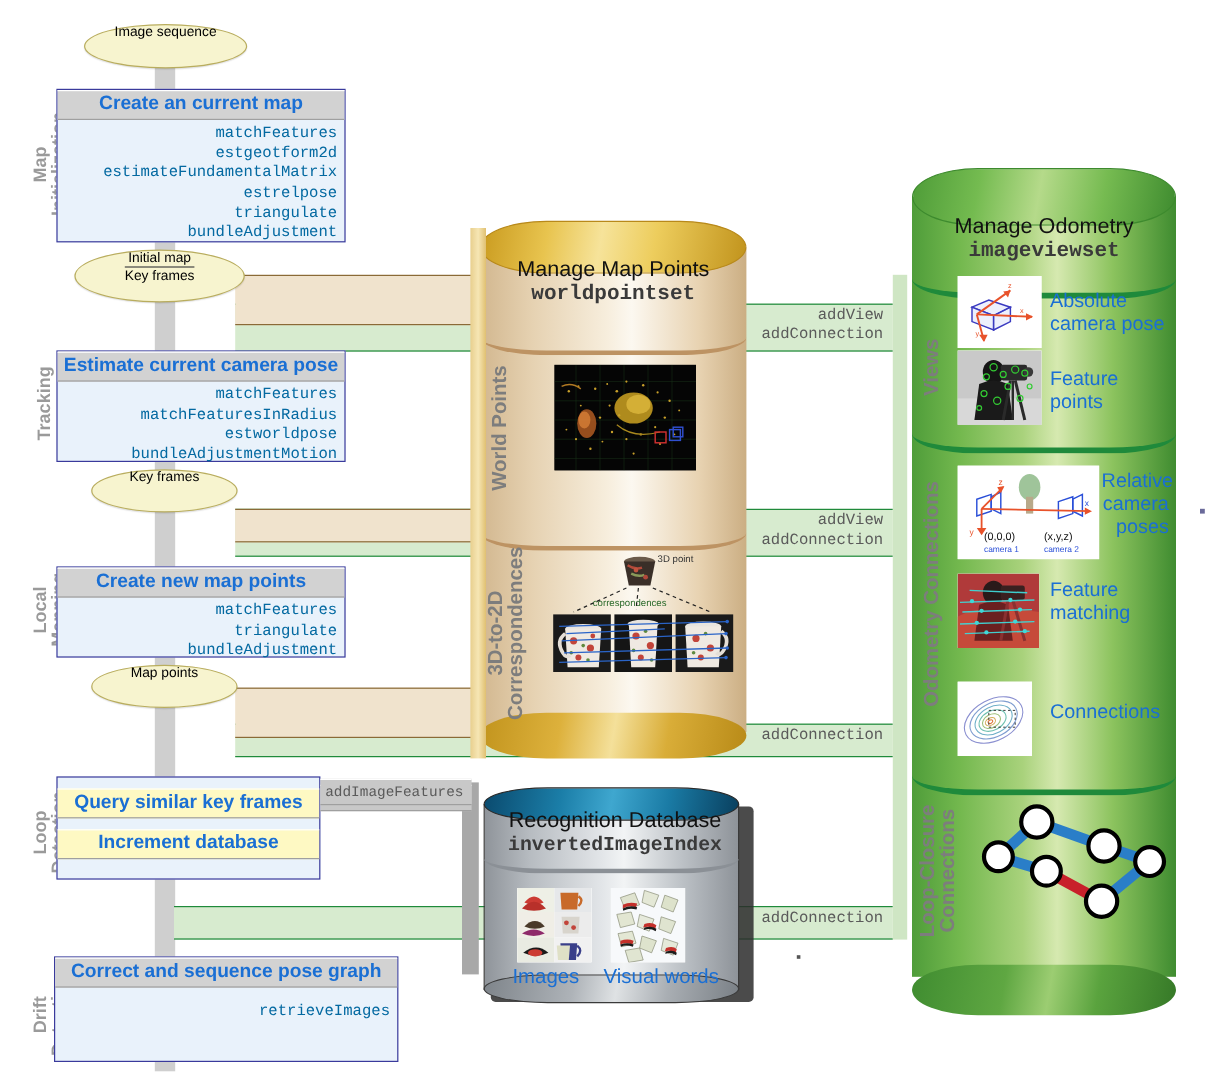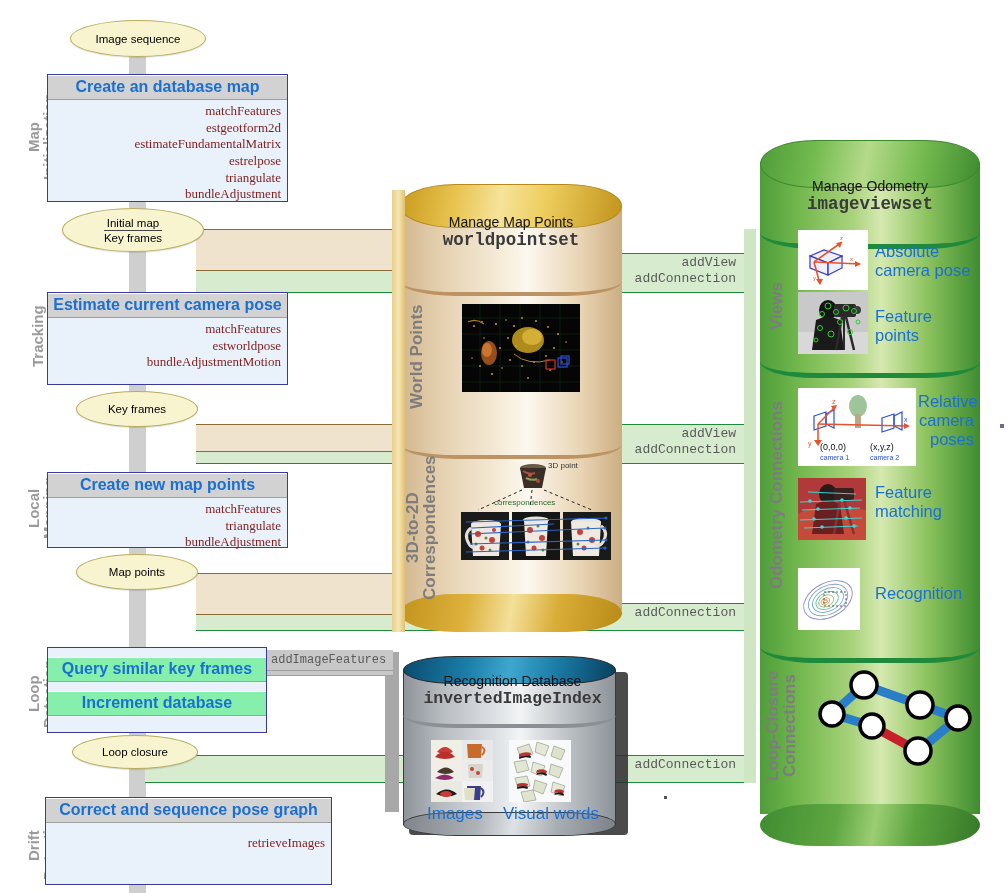--- a/index.html
+++ b/index.html
@@ -12,33 +12,33 @@
 
   
   .spine{position:absolute;left:129px;top:48px;width:17px;height:845px;background:#cfcfcf;z-index:1;}
 
   .stagelabel{position:absolute;writing-mode:vertical-rl;transform:rotate(180deg);
      font-weight:bold;font-size:15px;color:#9a9a9a;letter-spacing:0px;
      text-align:center;line-height:1.0;white-space:pre;z-index:6;}
 
   .ellipse{position:absolute;z-index:8;background:#f7f4cf;border:1px solid #b9ad5e;
      border-radius:50%;display:flex;flex-direction:column;align-items:center;
-     justify-content:center;color:#000;font-size:11.5px;box-shadow:0 1px 1px rgba(0,0,0,.12);}
+     color:#000;font-size:11.5px;box-shadow:0 1px 1px rgba(0,0,0,.12);}
   .ellipse .l2{border-top:1px solid #444;padding-top:1px;margin-top:1px;}
 
   .procbox{position:absolute;z-index:7;background:#e9f2fb;border:1px solid #3a3a9c;
      box-sizing:border-box;}
   .procbox .hdr{background:#d2d2d2;border-top:1px solid #fff;border-bottom:1px solid #9f9f9f;
      color:#1a6fd4;font-weight:bold;font-size:16px;text-align:center;padding:2px 0 3px 0;}
-  .procbox .fns{font-family:Liberation Serif, serif;font-size:13px;color:#7f1d1d;
+  .procbox .fns{font-family:Liberation Mono, monospace;font-size:13px;color:#0369a1;
      text-align:right;padding:3px 6px 5px 4px;line-height:1.28;}
 
   
   .loopbox{position:absolute;z-index:7;background:#e9f2fb;border:1px solid #3a3a9c;box-sizing:border-box;}
-  .loopbox .row{background:#86efac;border-top:1px solid #fff;border-bottom:1px solid #9f9f9f;
+  .loopbox .row{background:#fef9c3;border-top:1px solid #fff;border-bottom:1px solid #9f9f9f;
      color:#1a6fd4;font-weight:bold;font-size:16px;text-align:center;padding:2px 0 3px 0;}
   .loopbox .gap{height:9px;}
   .sidefn{position:absolute;z-index:7;background:#c8c8c8;border-top:1px solid #fff;
      border-bottom:1px solid #9f9f9f;font-family:"Liberation Mono", monospace;font-size:12px;
      color:#5a5a5a;display:flex;align-items:center;padding-left:4px;box-sizing:border-box;}
 
   
   .band-green{position:absolute;background:#d7ebcf;border-top:1.5px solid #1f8a3b;
      border-bottom:1.5px solid #1f8a3b;box-sizing:border-box;}
   .band-tan{position:absolute;background:#f0e3cd;border-top:1.5px solid #8a6a37;
@@ -66,21 +66,21 @@
      background:linear-gradient(90deg,#4f9d3a 0%,#73b84e 18%,#a9d27c 42%,#d6e9b0 55%,#8cc35e 76%,#3f8c30 100%);}
   .gv-top{position:absolute;left:0;top:0;width:220px;height:48px;border-radius:50%/100%;
      background:linear-gradient(100deg,#4e9c38 0%,#74bb50 25%,#b5da8a 48%,#76bb51 72%,#3e8b2f 100%);
      border:1px solid #3d8a2e;box-sizing:border-box;}
   .gv-bottom{position:absolute;left:0;bottom:-6px;width:220px;height:42px;border-radius:50%/100%;
      background:linear-gradient(100deg,#3f8c30 0%,#5fa742 35%,#9ccd72 52%,#5aa33e 70%,#357827 100%);}
   .gv-ring{position:absolute;left:0;width:220px;height:28px;border-radius:50%/100%;
      border-bottom:5px solid #1f8a3b;}
 
   .cyl-title{position:absolute;text-align:center;width:100%;z-index:9;color:#111;}
-  .cyl-title .t1{font-size:14px;}
+  .cyl-title .t1{font-size:18px;}
   .cyl-title .t2{font-family:"Liberation Mono", monospace;font-size:17.5px;font-weight:bold;color:#3a3a3a;}
 
   .vlabel{position:absolute;writing-mode:vertical-rl;transform:rotate(180deg);
      font-weight:bold;color:#7d7d7d;text-align:center;line-height:1.02;white-space:pre;z-index:9;}
 
   .thumb{position:absolute;z-index:9;background:#fff;}
   .rlabel{position:absolute;z-index:9;color:#1a6fd4;font-size:16.5px;line-height:1.15;}
 
   
   .rdb-wrap{position:absolute;left:403px;top:664px;width:219px;height:168px;z-index:6;}
@@ -146,35 +146,36 @@
     <div class="band-txt" style="padding-top:1px;">addConnection</div>
   </div>
 
   <div class="band-green" style="left:145px;top:755px;width:599px;height:28px;z-index:2;">
     <div class="band-txt" style="padding-top:1px;">addConnection</div>
   </div>
 
   <div class="abs" style="left:744px;top:229px;width:12px;height:554px;background:#cfe6c4;z-index:2;"></div>
 
   <div class="procbox" style="left:47px;top:74px;width:241px;height:128px;">
-    <div class="hdr">Create an database map</div>
+    <div class="hdr">Create an current map</div>
     <div class="fns">
       <div>matchFeatures</div>
       <div>estgeotform2d</div>
       <div>estimateFundamentalMatrix</div>
       <div>estrelpose</div>
       <div>triangulate</div>
       <div>bundleAdjustment</div>
     </div>
   </div>
 
   <div class="procbox" style="left:47px;top:292px;width:241px;height:93px;">
     <div class="hdr">Estimate current camera pose</div>
     <div class="fns">
       <div>matchFeatures</div>
+      <div>matchFeaturesInRadius</div>
       <div>estworldpose</div>
       <div>bundleAdjustmentMotion</div>
     </div>
   </div>
 
   <div class="procbox" style="left:47px;top:472px;width:241px;height:76px;">
     <div class="hdr">Create new map points</div>
     <div class="fns">
       <div>matchFeatures</div>
       <div>triangulate</div>
@@ -212,23 +213,20 @@
   </div>
 
   <div class="ellipse" style="left:76px;top:391px;width:120px;height:34px;">
     <div>Key frames</div>
   </div>
 
   <div class="ellipse" style="left:76px;top:554px;width:120px;height:34px;">
     <div>Map points</div>
   </div>
 
-  <div class="ellipse" style="left:72px;top:735px;width:124px;height:32px;">
-    <div>Loop closure</div>
-  </div>
 
   <div class="wp-left-strip"></div>
 
   <div class="wp-wrap">
     <div class="wp-body2"></div>
     <div class="wp-bottom"></div>
     <div class="wp-top"></div>
     <div class="wp-ring" style="top:82px;"></div>
     <div class="wp-ring" style="top:245px;"></div>
 
@@ -607,21 +605,21 @@
           <ellipse cx="30" cy="32" rx="21" ry="14" stroke="#7f9dd0"></ellipse>
           <ellipse cx="30" cy="32" rx="16.5" ry="11" stroke="#6fb0c8"></ellipse>
           <ellipse cx="29" cy="32" rx="12" ry="8" stroke="#6fc0b0"></ellipse>
           <ellipse cx="28" cy="32" rx="8" ry="5.5" stroke="#9fc07a"></ellipse>
           <ellipse cx="27" cy="32" rx="4.5" ry="3" stroke="#d8b060"></ellipse>
           <ellipse cx="27" cy="32" rx="2" ry="1.4" stroke="#e07840"></ellipse>
         </g>
         <rect x="26" y="24" width="22" height="14" fill="none" stroke="#333" stroke-width="0.8" stroke-dasharray="2,2"></rect>
       </svg>
     </div>
-    <div class="rlabel" style="left:115px;top:444px;white-space:pre;">Recognition</div>
+    <div class="rlabel" style="left:115px;top:444px;white-space:pre;">Connections</div>
 
     <div class="vlabel" style="left:4px;top:518px;height:136px;width:46px;font-size:17px;">Loop-Closure
 Connections</div>
 
     <div class="thumb" style="left:50px;top:512px;width:166px;height:120px;background:transparent;">
       <svg width="166" height="120" viewBox="0 0 166 120">
         <g stroke="#2a7ec8" stroke-width="9" stroke-linecap="round" fill="none">
           <path d="M22 62 L54 33"></path>
           <path d="M54 33 L110 53"></path>
           <path d="M110 53 L148 66"></path>

